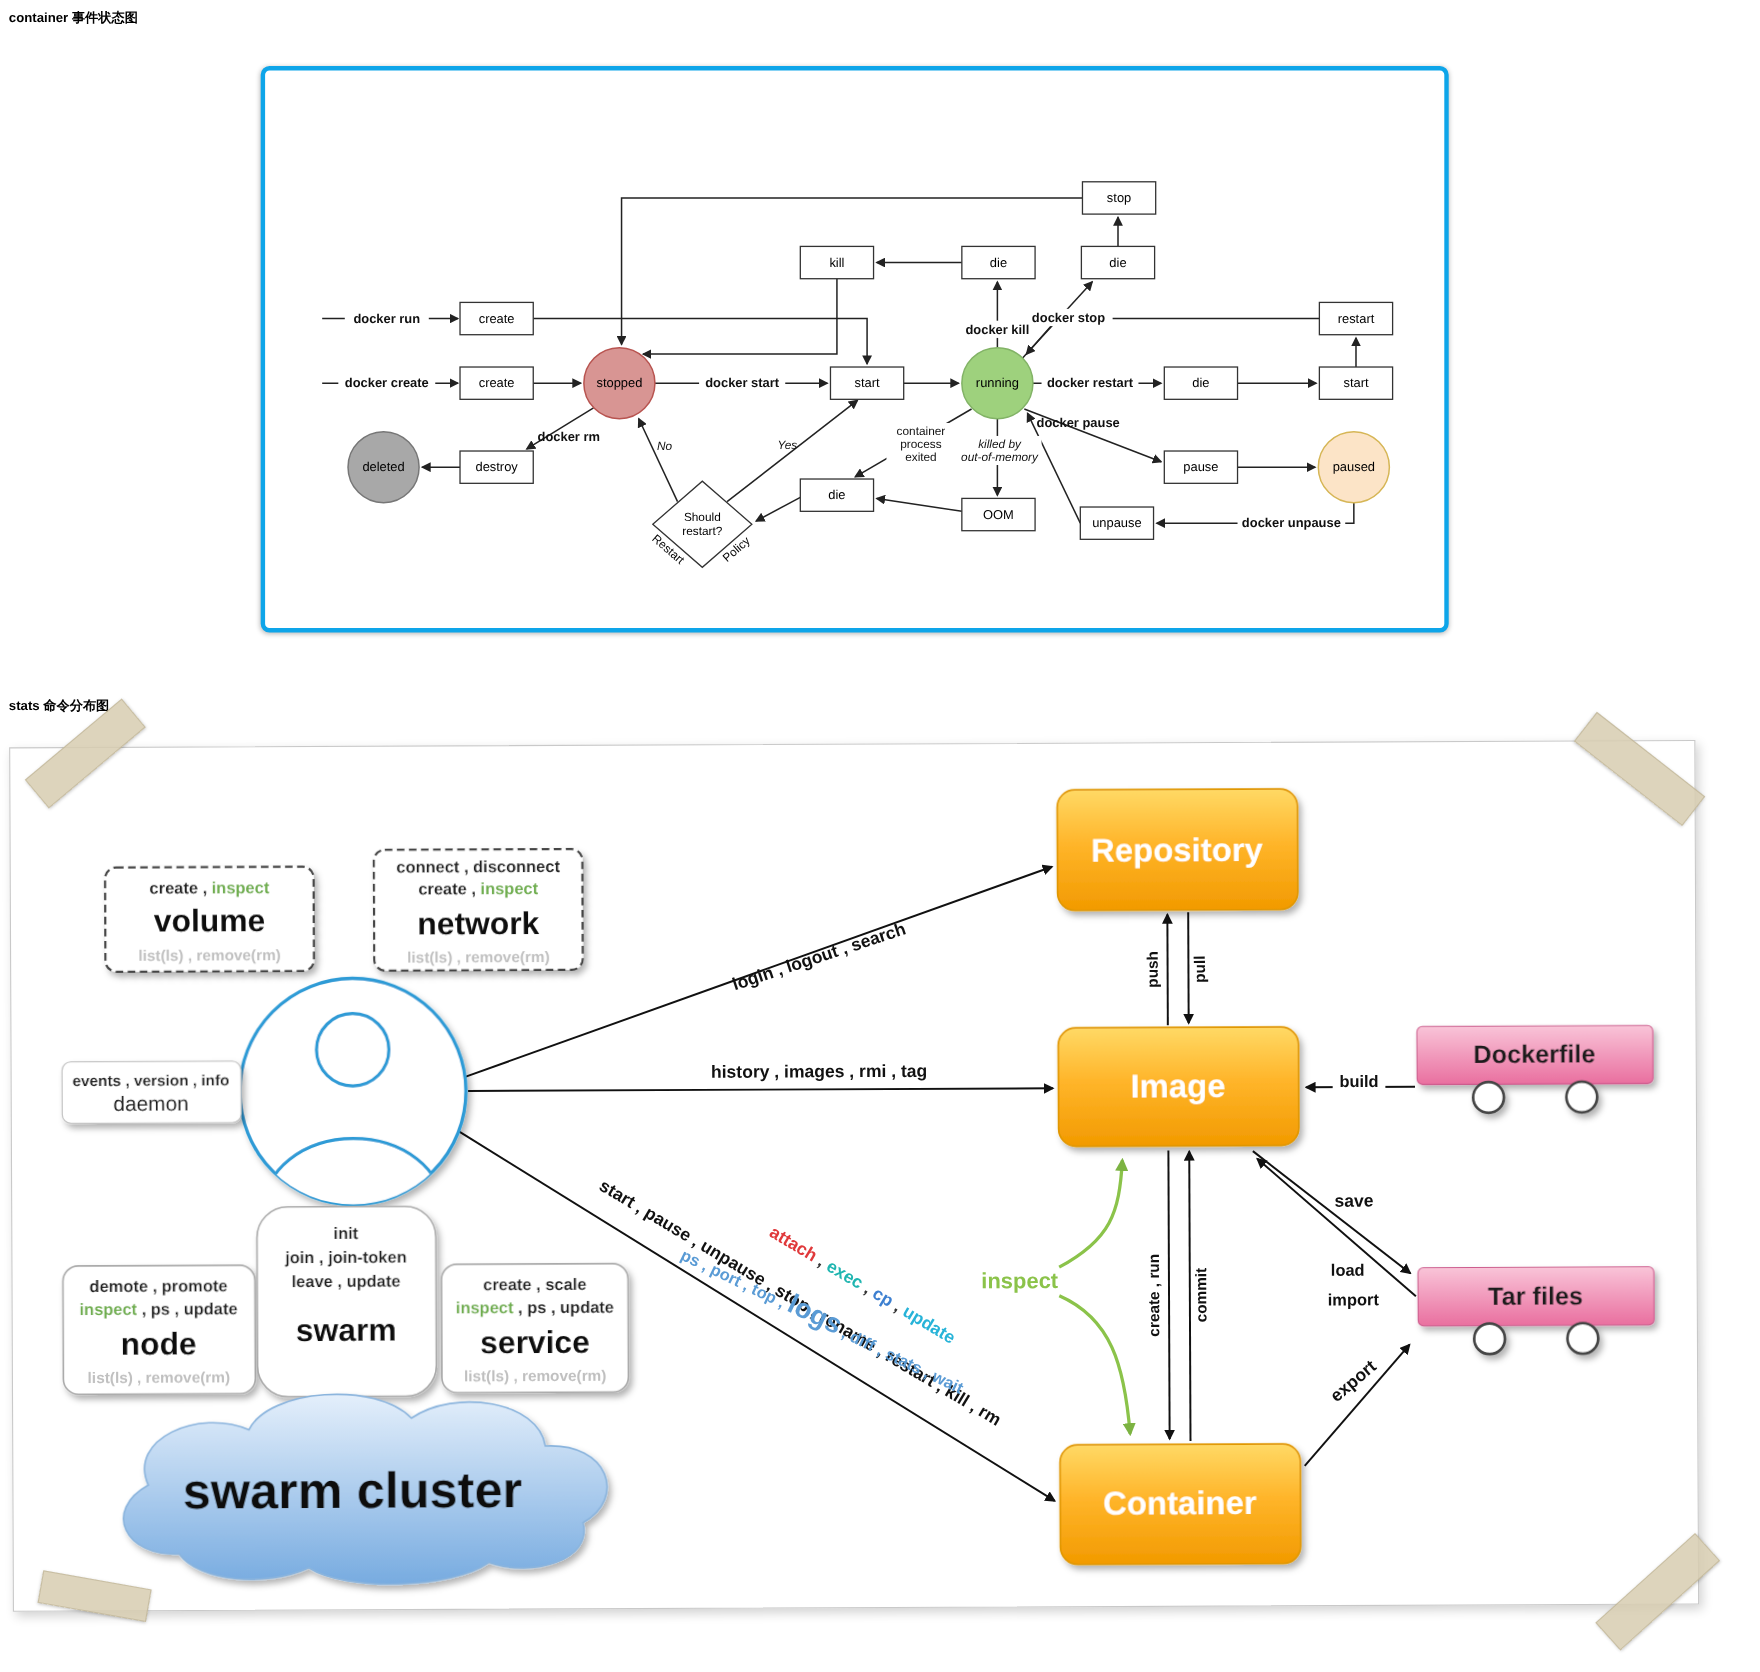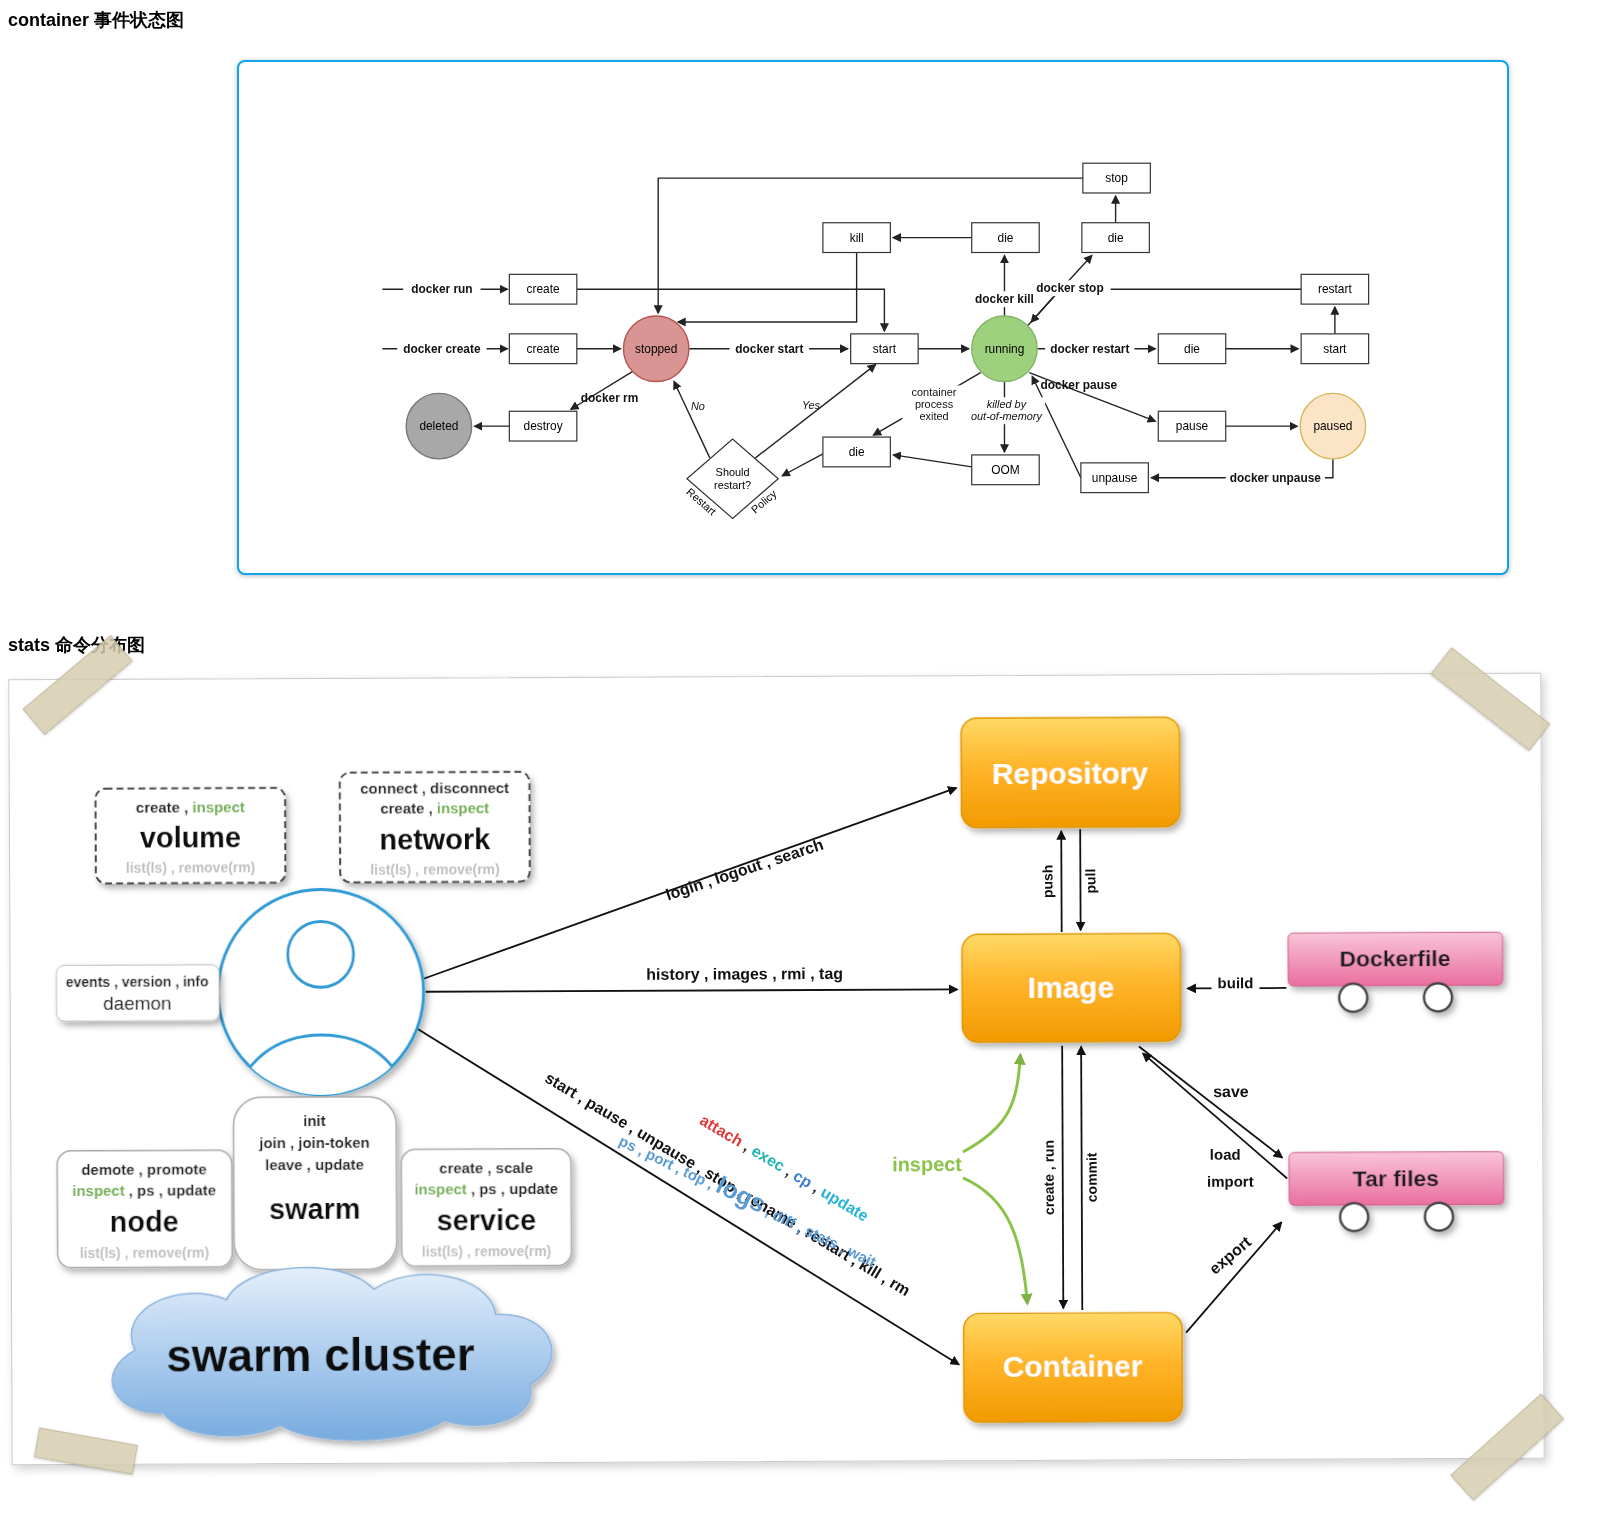--- a/index.html
+++ b/index.html
@@ -1,23 +1,23 @@
 <!DOCTYPE html>
 <html><head>
 <meta charset="utf-8">
 <style>
   *{margin:0;padding:0;box-sizing:border-box}
   html,body{background:#fff}
   body{width:1600px;height:1520px;position:relative;overflow:hidden;
        font-family:"Liberation Sans",sans-serif;color:#000}
-  .heading{position:absolute;left:8px;font-size:18px;font-weight:bold;color:#000}
+  .heading{position:absolute;left:8px;font-size:12px;font-weight:bold;color:#000}
   #h1{top:8px}
   #h2{top:633px}
   .photo{position:absolute;background:#fff}
-  #photo1{left:237px;top:60px;width:1272px;height:515px;border:2px solid #0ea5e9;
+  #photo1{left:237px;top:60px;width:1080px;height:515px;border:4px solid #0ea5e9;
           border-radius:8px;box-shadow:0 1px 5px rgba(0,0,0,.28)}
   #photo2{left:10px;top:676px;width:1533px;height:786px;border:1px solid #c9c9c9;
           box-shadow:3px 4px 10px rgba(0,0,0,.18);transform:rotate(-.25deg)}
   .tape{position:absolute;background:rgba(215,204,176,.85);
         border:1px solid rgba(160,148,116,.35);box-shadow:0 1px 3px rgba(0,0,0,.22);z-index:5}
   #tape-tl{left:20px;top:668px;width:115px;height:34px;transform:rotate(-40deg)}
   #tape-tr{left:1428px;top:682px;width:125px;height:34px;transform:rotate(38deg)}
   #tape-bl{left:36px;top:1436px;width:100px;height:30px;transform:rotate(10deg)}
   #tape-br{left:1446px;top:1430px;width:122px;height:34px;transform:rotate(-42deg)}
   svg{display:block;width:100%;height:100%;font-family:"Liberation Sans",sans-serif}

